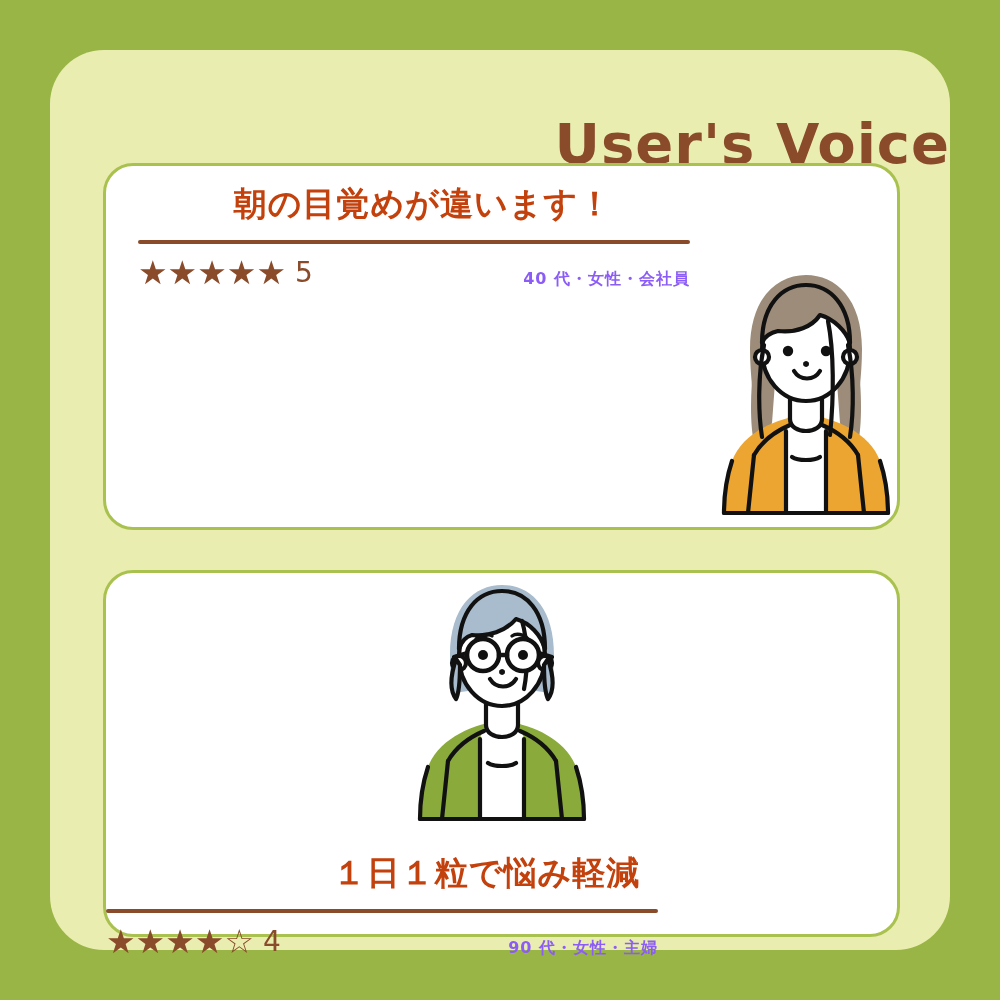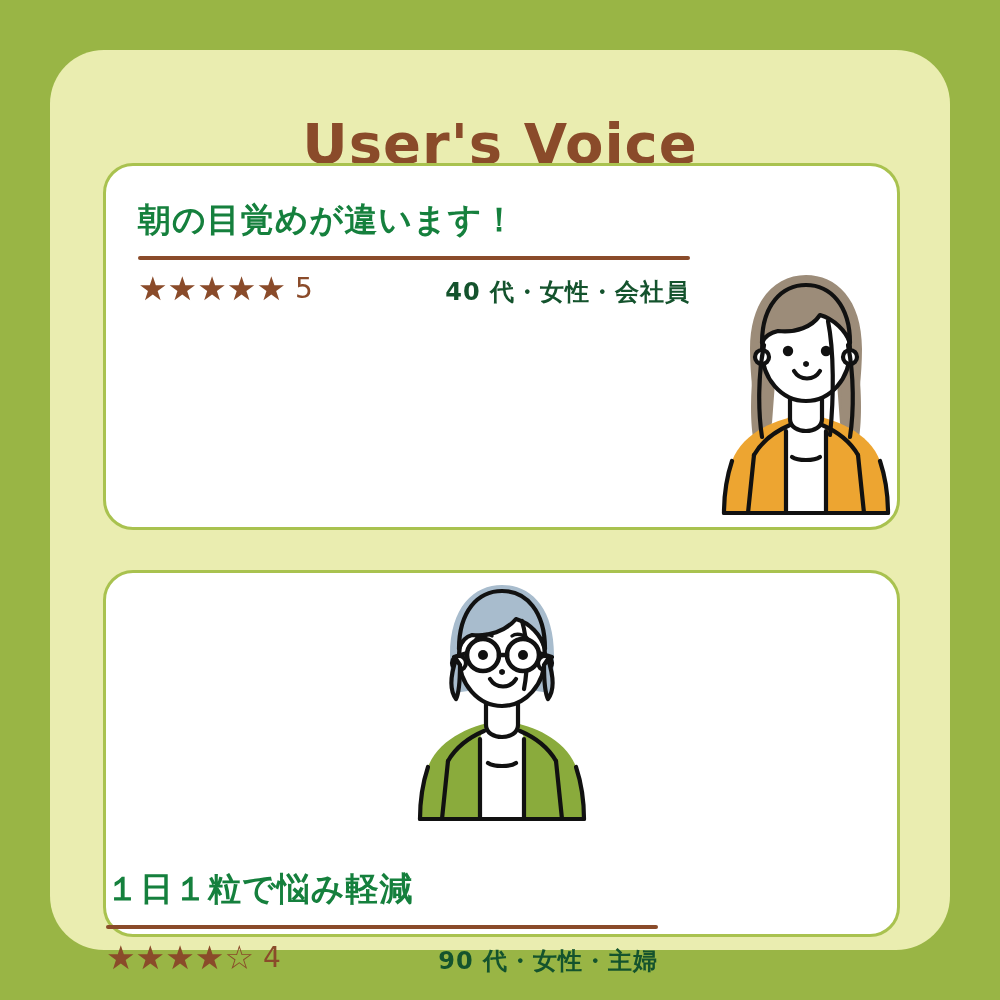--- a/index.html
+++ b/index.html
@@ -32,21 +32,21 @@
     border-radius: 54px;
     box-sizing: border-box;
   }
 
   
   .page-title {
     position: absolute;
     left: 0;
     top: 28px;
     width: 900px;
-    text-align: center;
+    text-align: right;
     color: #8a4b2a;
     font-size: 56px;
     font-weight: bold;
     letter-spacing: 1px;
     line-height: 1;
     font-family: "DejaVu Sans", "Liberation Sans", sans-serif;
   }
 
   
   .card {
@@ -94,24 +94,25 @@
 
   
   .card-1 .col-text { order: 1; margin-left: 32px; }
   .card-1 .col-art  { order: 2; }
   
   .card-2 .col-art  { order: 1; }
   .card-2 .col-text { order: 2; margin-right: 30px; }
 
   .review-title {
     margin: 0;
-    padding-top: 36px;
+    padding-top: 20px;
     font-size: 33px;
     font-weight: bold;
-    color: #15803d;
+    color: #c2410c;
+    text-align: center;
     letter-spacing: 1px;
     line-height: 1.1;
     white-space: nowrap;
   }
 
   .divider {
     height: 4px;
     background: #8a4b2a;
     margin: 18px 0 0 0;
     width: 552px;
@@ -138,22 +139,22 @@
   .star-glyph { display: inline-block; }
   .rating-num {
     margin-left: 9px;
     font-size: 28px;
     font-weight: normal;
     color: #8a4b2a;
     font-family: "DejaVu Sans", "Liberation Sans", sans-serif;
   }
 
   .persona {
-    color: #14532d;
-    font-size: 24px;
+    color: #8b5cf6;
+    font-size: 16px;
     font-weight: bold;
     letter-spacing: 1px;
     white-space: nowrap;
   }
 
   .body-text {
     margin-top: 14px;
     width: 556px;
     font-size: 23.5px;
     line-height: 1.42;

